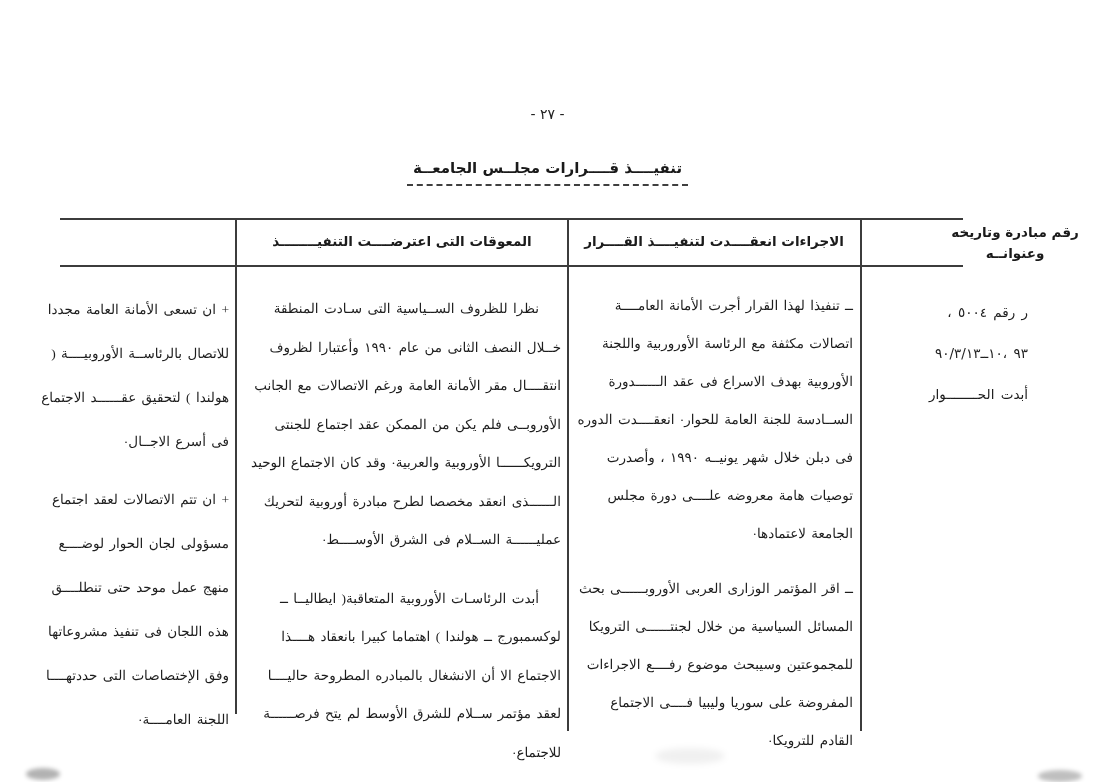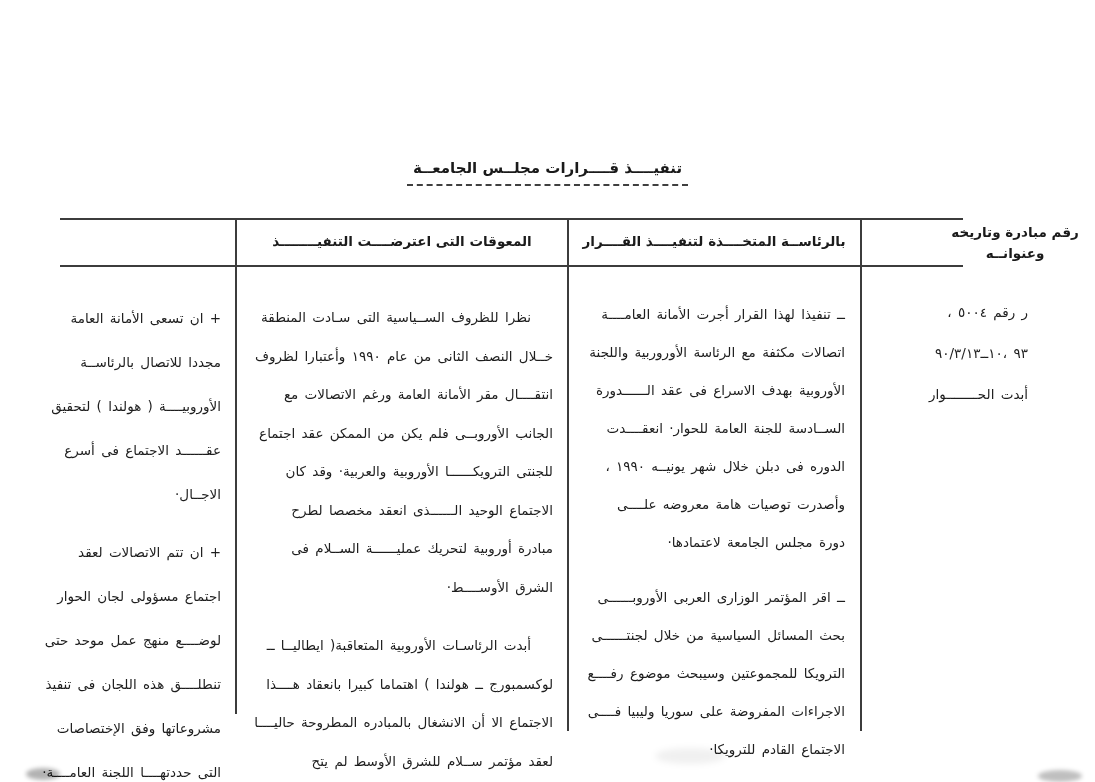--- a/index.html
+++ b/index.html
@@ -41,21 +41,21 @@
     position:absolute;
     font-size:13.5px;font-weight:bold;
     text-align:center;line-height:21px;color:#1b1b1b;
   }
   #h-notes{left:40px;width:188px;top:231px;}
   #h-obstacles{left:246px;width:312px;top:231px;}
   #h-actions{left:578px;width:272px;top:231px;}
   #h-decision{left:940px;width:150px;top:222px;}
 
   .col-body{position:absolute;font-size:13.5px;word-spacing:2px;text-align:right;color:#1d1d1d;}
-  .col-body p{margin:8px;}
+  .col-body p{margin:0;font-family:Liberation Serif, serif;}
 
   #b-decision{left:862px;width:166px;top:292px;line-height:41px;}
   #b-decision .dline{white-space:nowrap;}
 
   #b-actions{left:577px;width:276px;top:287px;line-height:38px;}
   #b-actions p{margin-bottom:17px;}
 
   #b-obstacles{left:245px;width:316px;top:290px;line-height:38.5px;}
   #b-obstacles p{margin-bottom:20px;}
   #b-obstacles p.indent{text-indent:22px;}
@@ -66,33 +66,34 @@
   .smudge{position:absolute;border-radius:50%;}
   #smudge-center{left:655px;top:748px;width:70px;height:16px;background:rgba(0,0,0,0.06);filter:blur(3px);}
   #smudge-left{left:26px;top:768px;width:34px;height:12px;background:rgba(0,0,0,0.30);filter:blur(2px);}
   #smudge-right{left:1038px;top:770px;width:44px;height:12px;background:rgba(0,0,0,0.25);filter:blur(2px);}
 </style>
 </head>
 <body>
 
 <div class="page">
 
+  <div class="page-number">- ٢٧ -</div>
 
   <div class="title-wrap">
     <span class="doc-title">تنفيــــذ قــــرارات مجلــس الجامعــة</span>
   </div>
 
   <div class="hline" id="hline-top"></div>
   <div class="hline" id="hline-bottom"></div>
   <div class="vline" id="v1"></div>
   <div class="vline" id="v2"></div>
   <div class="vline" id="v3"></div>
 
   <div class="col-header" id="h-decision">رقم مبادرة وتاريخه وعنوانــه</div>
-  <div class="col-header" id="h-actions">بالرئاســة المتخــــذة لتنفيــــذ القــــرار</div>
+  <div class="col-header" id="h-actions">الاجراءات انعقــــدت لتنفيــــذ القــــرار</div>
   <div class="col-header" id="h-obstacles">المعوقات التى اعترضــــت التنفيــــــــذ</div>
 
   <div class="col-body" id="b-decision">
     <div class="dline">ر رقم ٥٠٠٤ ،</div>
     <div class="dline">٩٣ ،١٠ــ٩٠/٣/١٣</div>
     <div class="dline">أبدت الحــــــــوار</div>
   </div>
 
   <div class="col-body" id="b-actions">
     <p>ــ تنفيذا لهذا القرار أجرت الأمانة العامــــة اتصالات مكثفة مع الرئاسة الأوروربية واللجنة الأوروبية بهدف الاسراع فى عقد الــــــدورة الســادسة للجنة العامة للحوار· انعقــــدت الدوره فى دبلن خلال شهر يونيــه ١٩٩٠ ، وأصدرت توصيات هامة معروضه علــــى دورة مجلس الجامعة لاعتمادها·</p>

